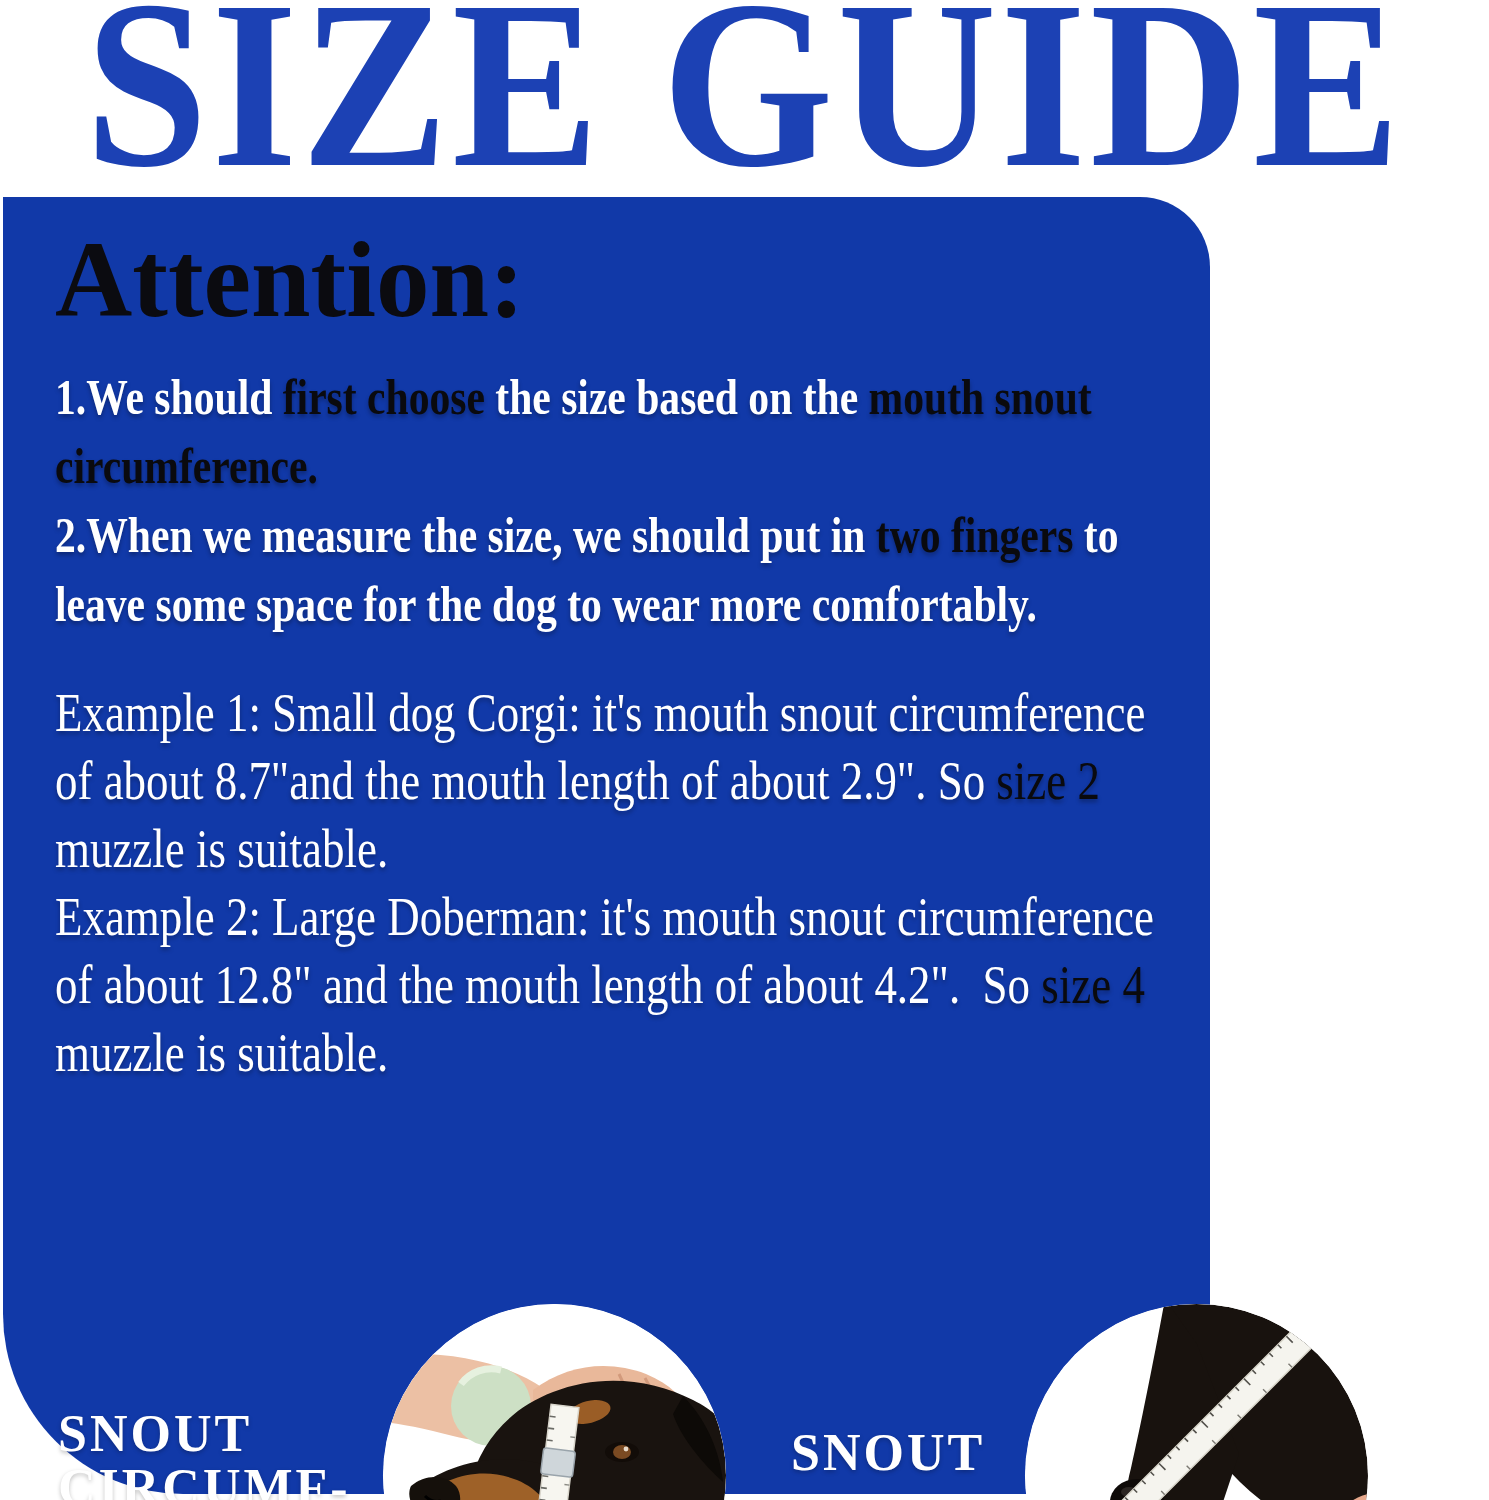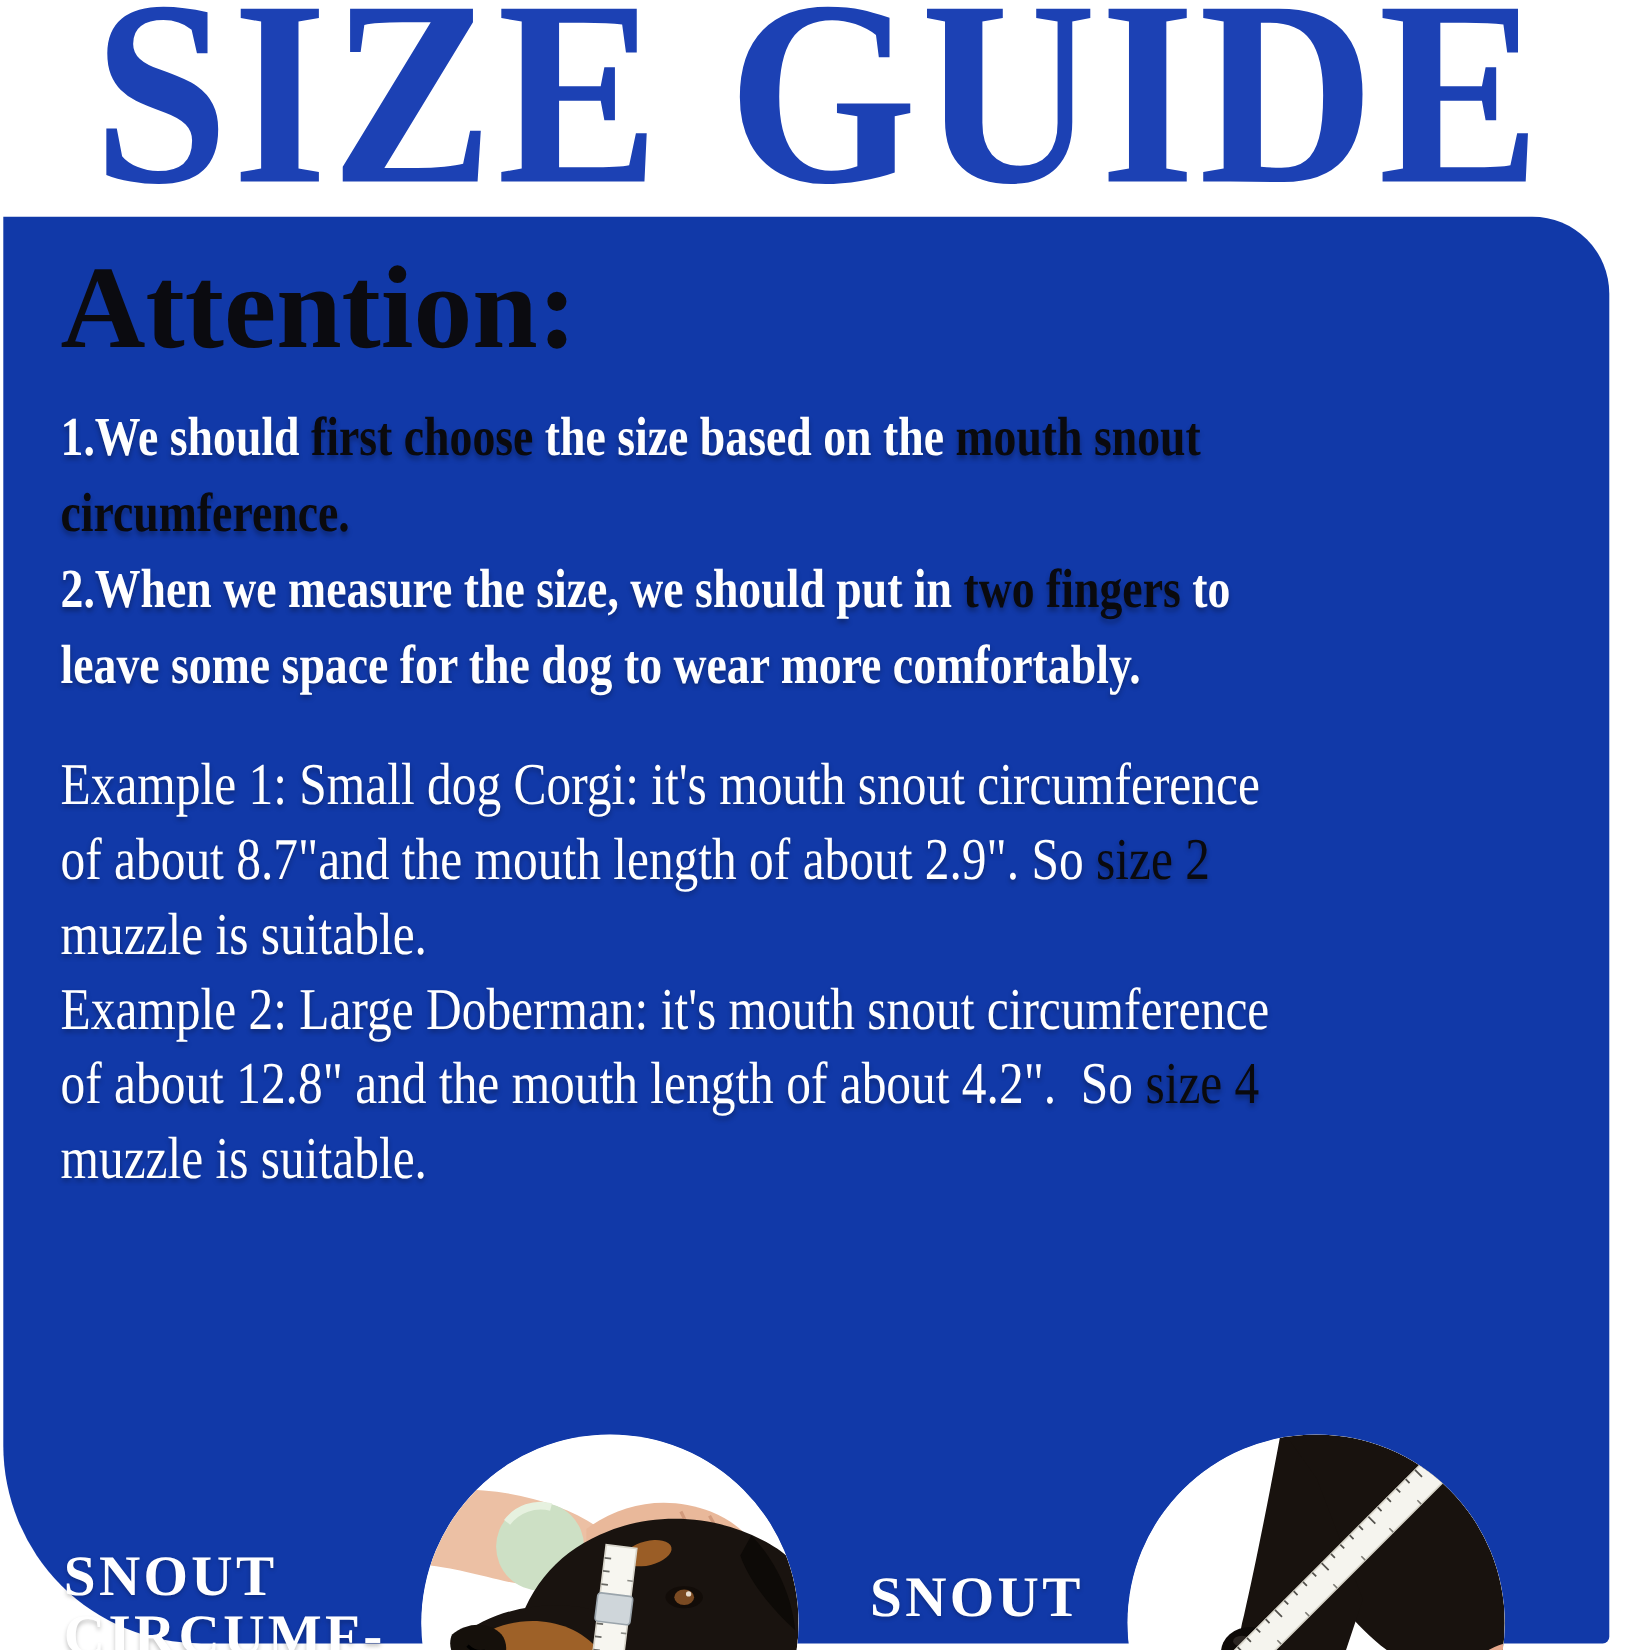--- a/index.html
+++ b/index.html
@@ -9,21 +9,21 @@
   }
   
   .size-guide-title{
     position:absolute;top:-36px;left:0;width:100%;
     text-align:center;font-size:240px;line-height:1.0;font-weight:bold;
     letter-spacing:4px;color:#1c41b4;white-space:nowrap;
     transform:scaleX(.92);transform-origin:50% 0;
   }
   
   .panel{
-    position:absolute;left:3px;top:197px;width:1460px;height:1297px;
+    position:absolute;left:3px;top:197px;width:1207px;height:1297px;
     background:#1139a8;
     border-radius:0 70px 6px 180px; 
   }
   .panel-inner{position:absolute;left:52px;top:18px;right:44px;}
   .attention-heading{
     margin:6px 0 0 0;font-size:107px;line-height:1.12;font-weight:bold;
     color:#0b0b10;letter-spacing:0px;
   }
   .rich{white-space:pre-wrap;}
   .tone-white{color:#ffffff;}

